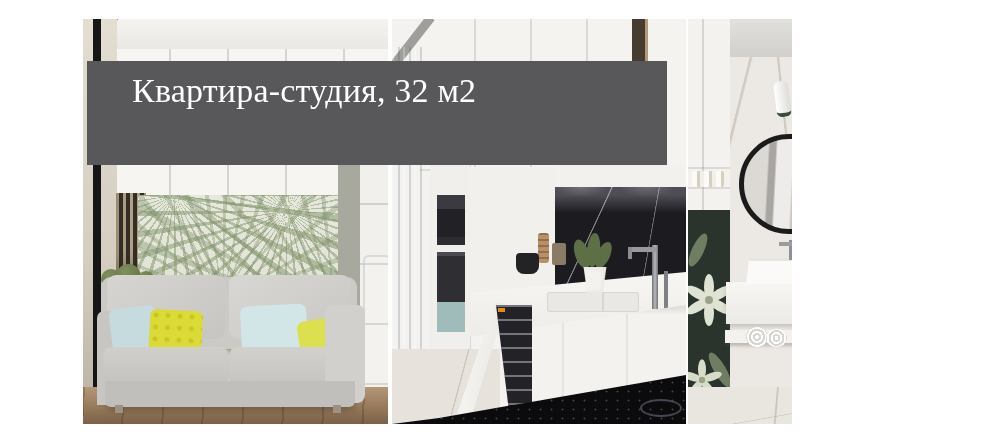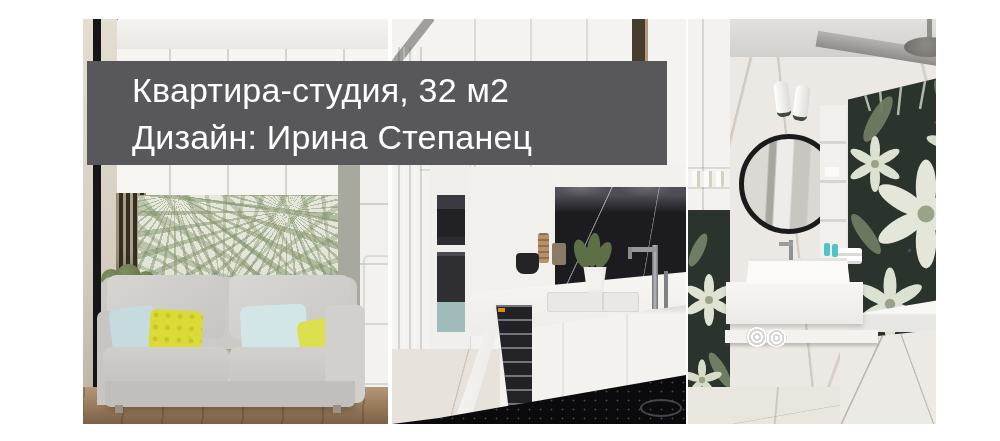--- a/index.html
+++ b/index.html
@@ -1,17 +1,17 @@
 <!DOCTYPE html>
 <html><head>
 <meta charset="utf-8">
 <style>
   html,body{margin:0;padding:0;background:#ffffff;}
-  .canvas{position:relative;width:936px;height:441px;background:#ffffff;overflow:hidden;
-          font-family:Liberation Sans, sans-serif;}
+  .canvas{position:relative;width:792px;height:441px;background:#ffffff;overflow:hidden;
+          font-family:Liberation Serif, serif;}
   .photo{position:absolute;top:19px;height:405px;overflow:hidden;}
   .photo *{position:absolute;}
   
   .p1{left:83px;width:305px;background:#e9e7e3;}
   .p1-ceiling{left:0;top:0;width:305px;height:42px;background:linear-gradient(180deg,#f4f3f0,#e6e4e0);}
   .p1-ceil-line{left:14px;top:-12px;width:6px;height:70px;background:#55524e;transform:rotate(32deg);}
   .p1-cabinets{left:30px;top:30px;width:275px;height:147px;background:#f6f5f2;
      background-image:repeating-linear-gradient(90deg,rgba(0,0,0,0) 0 56px,rgba(120,115,108,.25) 56px 58px);
      border-bottom:2px solid #d8d5d0;}
   .p1-wall-left{left:0;top:0;width:34px;height:405px;background:linear-gradient(180deg,#e3ddd2,#d4cdc0 60%,#b9b1a2);}
@@ -370,16 +370,15 @@
     <div class="p3-sink"></div>
     <div class="p3-faucet-stem"></div>
     <div class="p3-faucet-spout"></div>
     <div class="p3-shelf"></div>
     <div class="towel-roll tw1"></div>
     <div class="towel-roll tw2"></div>
   </div>
 
   <div class="banner">
     <div>Квартира-студия, 32 м2</div>
-    <div>Дизайн: Ирина Степанец</div>
   </div>
 
 </div>
 
 </body></html>

